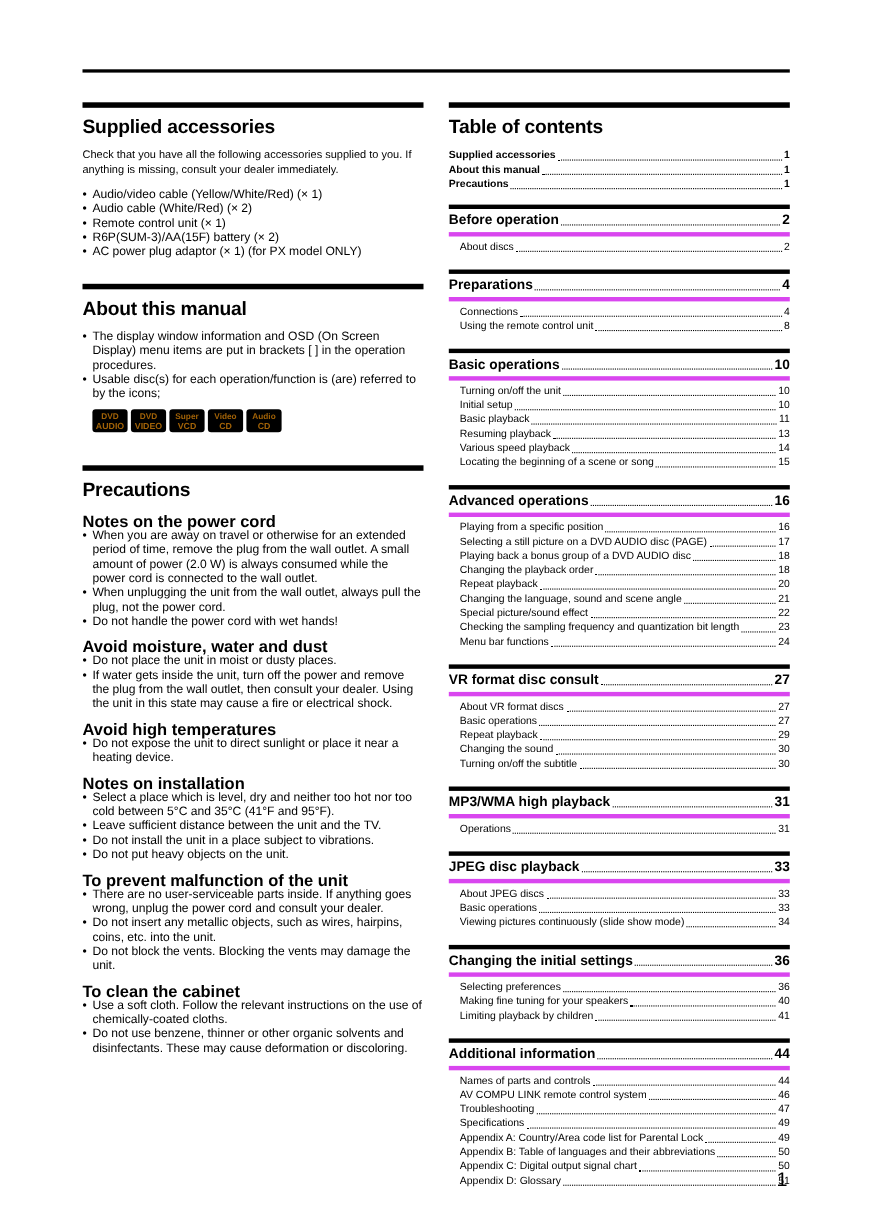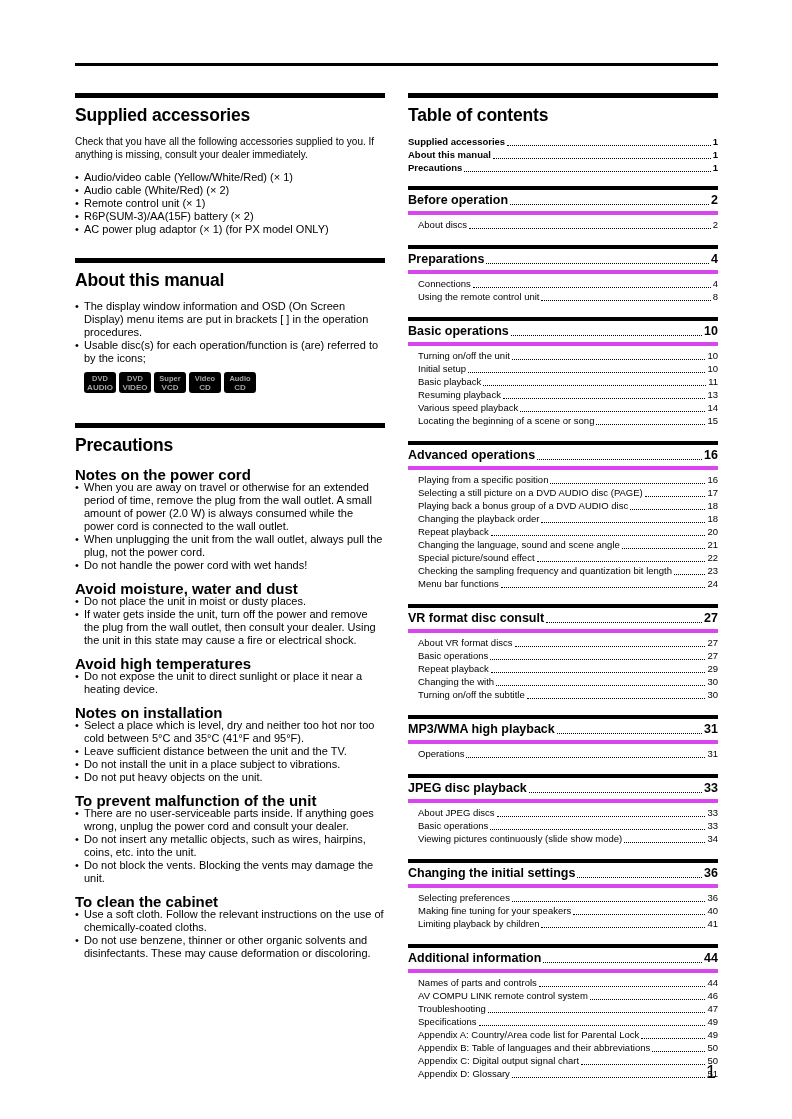--- a/index.html
+++ b/index.html
@@ -25,21 +25,21 @@
   ul.bullets { list-style: none; margin: 0; padding: 0; font-size: 11px; line-height: 13px; }
   ul.bullets > li { position: relative; padding-left: 9px; }
   ul.bullets > li::before { content: "\2022"; position: absolute; left: 0; top: 0; }
 
   #sec-accessories { margin-bottom: 22px; }
   #sec-manual { margin-bottom: 30px; }
 
   .disc-icons { display: flex; gap: 3px; margin: 7px 0 0 9px; }
   .disc-icon {
     display: inline-flex; flex-direction: column; align-items: center; justify-content: center;
-    width: 32px; height: 21px; background: #000; color: #a3a3a3; border-radius: 3px;
+    width: 32px; height: 21px; background: #000; color: #a16207; border-radius: 3px;
     text-align: center;
   }
   .disc-icon-top { font-size: 7.5px; font-weight: 700; line-height: 9px; display: block; }
   .disc-icon-bottom { font-size: 8px; font-weight: 700; line-height: 9px; display: block; }
 
   #sec-precautions .heading { margin-bottom: 12px; }
   .pgroup { margin-bottom: 10px; }
   .pgroup-heading { font-size: 15px; line-height: 13px; font-weight: 700; margin: 0; }
 
   
@@ -347,21 +347,21 @@
                     <span class="lbl">Basic operations</span>
                     <span class="dots"></span>
                     <span class="pg">27</span>
                   </div>
                   <div class="toc-row">
                     <span class="lbl">Repeat playback</span>
                     <span class="dots"></span>
                     <span class="pg">29</span>
                   </div>
                   <div class="toc-row">
-                    <span class="lbl">Changing the with</span>
+                    <span class="lbl">Changing the sound</span>
                     <span class="dots"></span>
                     <span class="pg">30</span>
                   </div>
                   <div class="toc-row">
                     <span class="lbl">Turning on/off the subtitle</span>
                     <span class="dots"></span>
                     <span class="pg">30</span>
                   </div>
                 </div>
               </section>

